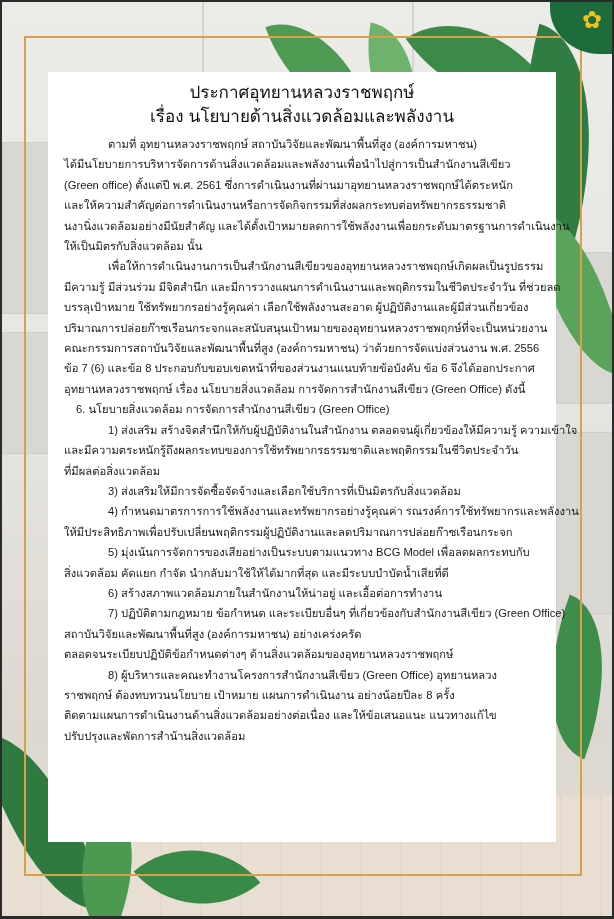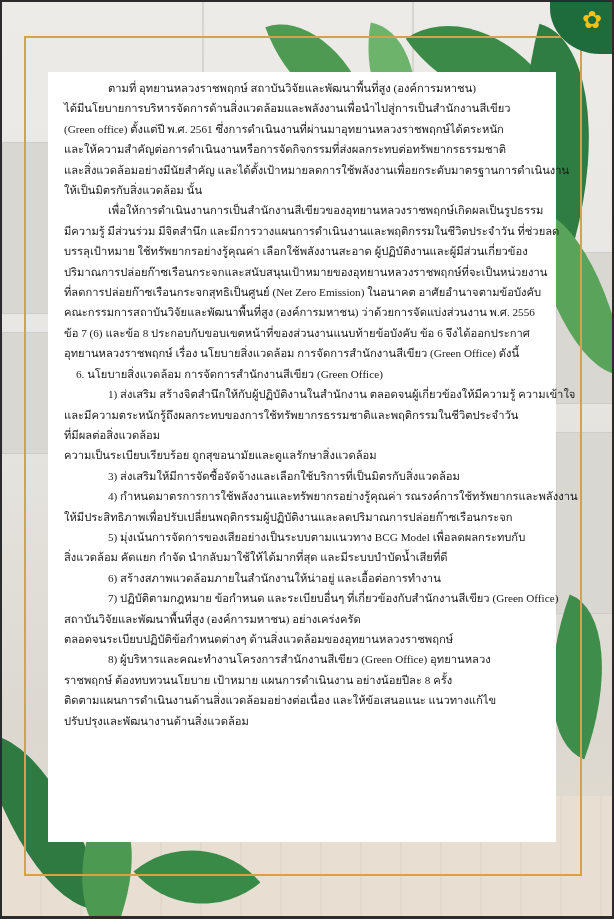--- a/index.html
+++ b/index.html
@@ -34,21 +34,21 @@
   .paper {
     position:absolute; left:46px; top:70px; width:508px; height:770px;
     background:#ffffff;
   }
   .title {
     text-align:center; color:#111; font-size:17px; line-height:24px; margin-top:8px;
     font-family:"DejaVu Sans", sans-serif;
   }
   .body-text {
     padding:6px 0 0 16px; width:490px; font-size:11.2px; line-height:20.4px; color:#1a1a1a;
-    font-family:Liberation Serif, serif;
+    font-family:Liberation Sans, sans-serif;
   }
   .line { white-space:nowrap; display:block; }
   .i1 { padding-left:44px; }
   .i0 { padding-left:12px; }
 </style>
 </head>
 <body>
 
 <div class="frame">
 
@@ -70,48 +70,50 @@
   <div class="leaf" style="left:70px;top:800px;width:70px;height:130px;background:#4c9a52;transform:rotate(25deg);"></div>
   <div class="leaf" style="left:150px;top:830px;width:90px;height:90px;background:#3a8a47;transform:rotate(-40deg);"></div>
 
   <div class="gold-border"></div>
 
   <div class="logo-corner">
     <span class="flower">✿</span>
   </div>
 
   <div class="paper">
+    <div class="title">
+      <div>ประกาศอุทยานหลวงราชพฤกษ์</div>
+      <div>เรื่อง นโยบายด้านสิ่งแวดล้อมและพลังงาน</div>
+    </div>
     <div class="body-text" id="doc-body">
         <span class="line i1">ตามที่ อุทยานหลวงราชพฤกษ์ สถาบันวิจัยและพัฒนาพื้นที่สูง (องค์การมหาชน)</span>
         <span class="line ">ได้มีนโยบายการบริหารจัดการด้านสิ่งแวดล้อมและพลังงานเพื่อนำไปสู่การเป็นสำนักงานสีเขียว</span>
         <span class="line ">(Green office) ตั้งแต่ปี พ.ศ. 2561 ซึ่งการดำเนินงานที่ผ่านมาอุทยานหลวงราชพฤกษ์ได้ตระหนัก</span>
         <span class="line ">และให้ความสำคัญต่อการดำเนินงานหรือการจัดกิจกรรมที่ส่งผลกระทบต่อทรัพยากรธรรมชาติ</span>
-        <span class="line ">และสิ่งแวดล้อมอย่างมีนัยสำคัญ และได้ตั้งเป้าหมายลดการใช้พลังงานเพื่อยกระดับมาตรฐานการดำเนินงาน</span>
+        <span class="line ">นงานิ่งแวดล้อมอย่างมีนัยสำคัญ และได้ตั้งเป้าหมายลดการใช้พลังงานเพื่อยกระดับมาตรฐานการดำเนินงาน</span>
         <span class="line ">ให้เป็นมิตรกับสิ่งแวดล้อม นั้น</span>
         <span class="line i1">เพื่อให้การดำเนินงานการเป็นสำนักงานสีเขียวของอุทยานหลวงราชพฤกษ์เกิดผลเป็นรูปธรรม</span>
         <span class="line ">มีความรู้ มีส่วนร่วม มีจิตสำนึก และมีการวางแผนการดำเนินงานและพฤติกรรมในชีวิตประจำวัน ที่ช่วยลด</span>
         <span class="line ">บรรลุเป้าหมาย ใช้ทรัพยากรอย่างรู้คุณค่า เลือกใช้พลังงานสะอาด ผู้ปฏิบัติงานและผู้มีส่วนเกี่ยวข้อง</span>
         <span class="line ">ปริมาณการปล่อยก๊าซเรือนกระจกและสนับสนุนเป้าหมายของอุทยานหลวงราชพฤกษ์ที่จะเป็นหน่วยงาน</span>
-        <span class="line ">ที่ลดการปล่อยก๊าซเรือนกระจกสุทธิเป็นศูนย์ (Net Zero Emission) ในอนาคต อาศัยอำนาจตามข้อบังคับ</span>
         <span class="line ">คณะกรรมการสถาบันวิจัยและพัฒนาพื้นที่สูง (องค์การมหาชน) ว่าด้วยการจัดแบ่งส่วนงาน พ.ศ. 2556</span>
         <span class="line ">ข้อ 7 (6) และข้อ 8 ประกอบกับขอบเขตหน้าที่ของส่วนงานแนบท้ายข้อบังคับ ข้อ 6 จึงได้ออกประกาศ</span>
         <span class="line ">อุทยานหลวงราชพฤกษ์ เรื่อง นโยบายสิ่งแวดล้อม การจัดการสำนักงานสีเขียว (Green Office) ดังนี้</span>
         <span class="line i0">6. นโยบายสิ่งแวดล้อม การจัดการสำนักงานสีเขียว (Green Office)</span>
         <span class="line i1">1) ส่งเสริม สร้างจิตสำนึกให้กับผู้ปฏิบัติงานในสำนักงาน ตลอดจนผู้เกี่ยวข้องให้มีความรู้ ความเข้าใจ</span>
         <span class="line ">และมีความตระหนักรู้ถึงผลกระทบของการใช้ทรัพยากรธรรมชาติและพฤติกรรมในชีวิตประจำวัน</span>
         <span class="line ">ที่มีผลต่อสิ่งแวดล้อม</span>
-        <span class="line ">ความเป็นระเบียบเรียบร้อย ถูกสุขอนามัยและดูแลรักษาสิ่งแวดล้อม</span>
         <span class="line i1">3) ส่งเสริมให้มีการจัดซื้อจัดจ้างและเลือกใช้บริการที่เป็นมิตรกับสิ่งแวดล้อม</span>
         <span class="line i1">4) กำหนดมาตรการการใช้พลังงานและทรัพยากรอย่างรู้คุณค่า รณรงค์การใช้ทรัพยากรและพลังงาน</span>
         <span class="line ">ให้มีประสิทธิภาพเพื่อปรับเปลี่ยนพฤติกรรมผู้ปฏิบัติงานและลดปริมาณการปล่อยก๊าซเรือนกระจก</span>
         <span class="line i1">5) มุ่งเน้นการจัดการของเสียอย่างเป็นระบบตามแนวทาง BCG Model เพื่อลดผลกระทบกับ</span>
         <span class="line ">สิ่งแวดล้อม คัดแยก กำจัด นำกลับมาใช้ให้ได้มากที่สุด และมีระบบบำบัดน้ำเสียที่ดี</span>
         <span class="line i1">6) สร้างสภาพแวดล้อมภายในสำนักงานให้น่าอยู่ และเอื้อต่อการทำงาน</span>
         <span class="line i1">7) ปฏิบัติตามกฎหมาย ข้อกำหนด และระเบียบอื่นๆ ที่เกี่ยวข้องกับสำนักงานสีเขียว (Green Office)</span>
         <span class="line ">สถาบันวิจัยและพัฒนาพื้นที่สูง (องค์การมหาชน) อย่างเคร่งครัด</span>
         <span class="line ">ตลอดจนระเบียบปฏิบัติข้อกำหนดต่างๆ ด้านสิ่งแวดล้อมของอุทยานหลวงราชพฤกษ์</span>
         <span class="line i1">8) ผู้บริหารและคณะทำงานโครงการสำนักงานสีเขียว (Green Office) อุทยานหลวง</span>
         <span class="line ">ราชพฤกษ์ ต้องทบทวนนโยบาย เป้าหมาย แผนการดำเนินงาน อย่างน้อยปีละ 8 ครั้ง</span>
         <span class="line ">ติดตามแผนการดำเนินงานด้านสิ่งแวดล้อมอย่างต่อเนื่อง และให้ข้อเสนอแนะ แนวทางแก้ไข</span>
-        <span class="line ">ปรับปรุงและพัฒนางานด้านสิ่งแวดล้อม</span>
+        <span class="line ">ปรับปรุงและพัดการสำน้านสิ่งแวดล้อม</span>
       </div>
   </div>
 </div>
 
 </body></html>

